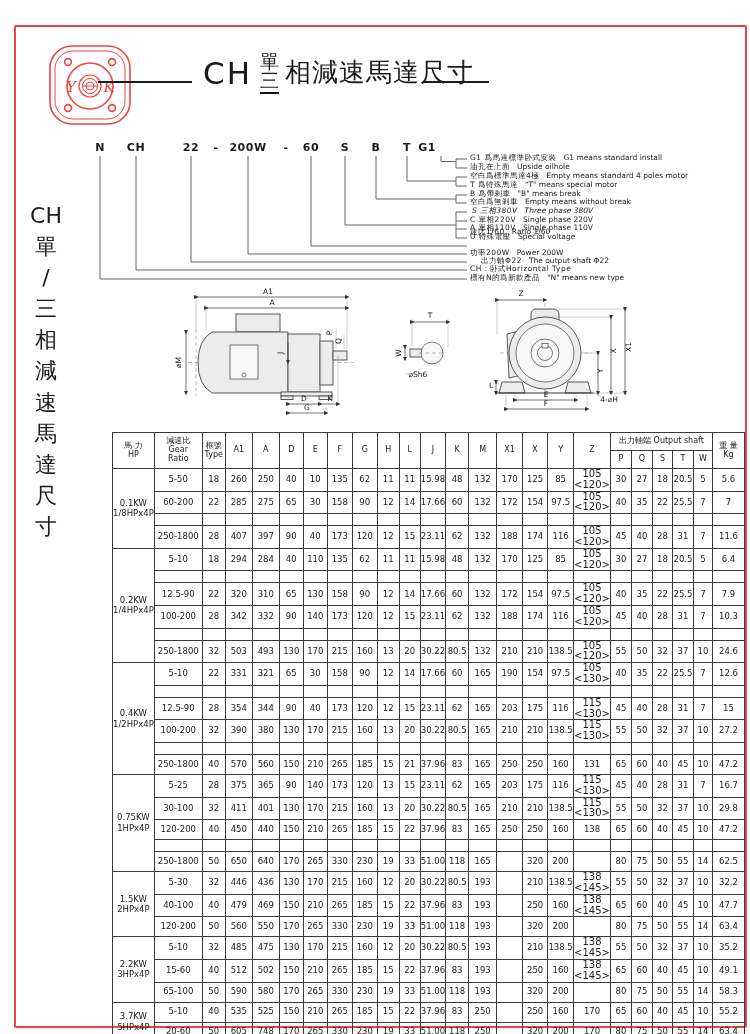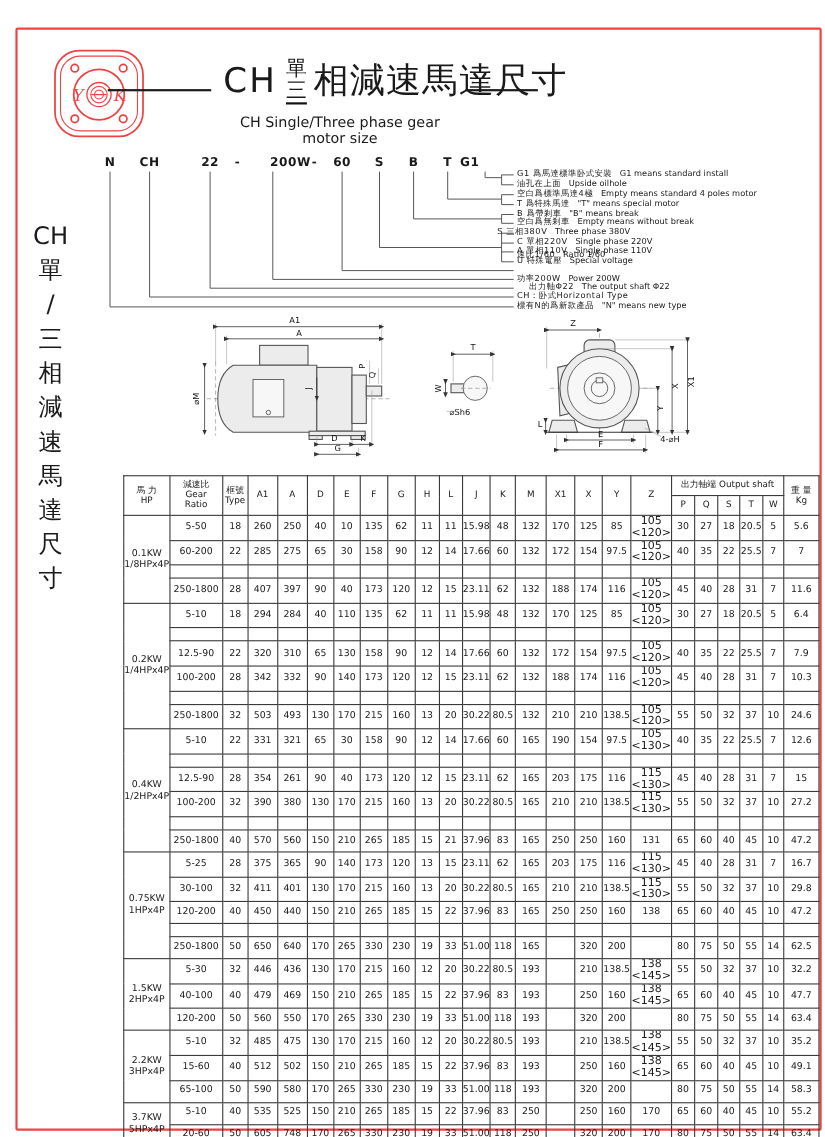--- a/index.html
+++ b/index.html
@@ -9,21 +9,21 @@
          border:2px solid #ee4343;border-radius:2px;pointer-events:none;}
 
   
   #logo{position:absolute;left:45px;top:40px;}
   .dashline{position:absolute;height:2px;background:#1c1c1c;}
   #title-row{position:absolute;left:203px;top:52px;display:flex;align-items:center;white-space:nowrap;}
   #title-prefix{font-size:31px;letter-spacing:2px;}
   .frac{display:inline-flex;flex-direction:column;align-items:center;margin:0 6px 0 8px;
         border-bottom:2px solid #111;padding-bottom:1px;}
   .frac span{font-size:19px;line-height:1.02;}
-  #title-suffix{font-size:32px;letter-spacing:1px;}
+  #title-suffix{font-size:26px;letter-spacing:1px;}
   #subtitle{position:absolute;left:204px;top:104px;width:210px;text-align:center;font-size:13px;}
 
   
   #vtitle{position:absolute;left:28px;top:204px;width:36px;display:flex;flex-direction:column;
           align-items:center;gap:8px;font-size:22px;line-height:1.05;}
 
   
   .seg{position:absolute;top:141px;transform:translateX(-50%);font-size:11px;font-weight:600;letter-spacing:.5px;}
   #code-lines{position:absolute;left:0;top:140px;width:750px;height:150px;}
   #code-lines path{stroke:#555;stroke-width:.9;fill:none;}
@@ -78,21 +78,20 @@
   <div class="dashline" style="left:98px;top:81px;width:94px;"></div>
   <div class="dashline" style="left:423px;top:81px;width:66px;"></div>
   <div id="title-row">
     <span id="title-prefix">CH</span>
     <span class="frac">
       <span>單</span>
       <span>三</span>
     </span>
     <span id="title-suffix">相減速馬達尺寸</span>
   </div>
-  <div id="subtitle">CH Single/Three phase gear motor size</div>
 
   <div id="vtitle">
       <div>CH</div>
       <div>單</div>
       <div>/</div>
       <div>三</div>
       <div>相</div>
       <div>減</div>
       <div>速</div>
       <div>馬</div>
@@ -111,36 +110,36 @@
       <path d="M248,16 V114 H467"></path>
       <path d="M191,16 V122 H467"></path>
       <path d="M136,16 V130 H467"></path>
       <path d="M100,16 V139 H467"></path>
     </svg>
     <div id="code-segs">
         <span class="seg" style="left: 100px;">N</span>
         <span class="seg" style="left: 136px;">CH</span>
         <span class="seg" style="left: 191px;">22</span>
         <span class="seg" style="left: 216px;">-</span>
-        <span class="seg" style="left: 264px;">200W</span>
+        <span class="seg" style="left: 248px;">200W</span>
         <span class="seg" style="left: 286px;">-</span>
         <span class="seg" style="left: 311px;">60</span>
         <span class="seg" style="left: 345px;">S</span>
         <span class="seg" style="left: 376px;">B</span>
         <span class="seg" style="left: 407px;">T</span>
         <span class="seg" style="left: 427px;">G1</span>
       </div>
     <div id="code-callouts">
         <div class="callout" style="left: 470px; top: 154px;"><span class="zh">G1 爲馬達標準卧式安裝</span><span class="en">G1 means standard install</span></div>
         <div class="callout" style="left: 470px; top: 163px;"><span class="zh">油孔在上面</span><span class="en">Upside oilhole</span></div>
         <div class="callout" style="left: 470px; top: 172px;"><span class="zh">空白爲標準馬達4極</span><span class="en">Empty means standard 4 poles motor</span></div>
         <div class="callout" style="left: 470px; top: 181px;"><span class="zh">T 爲特殊馬達</span><span class="en">"T" means special motor</span></div>
         <div class="callout" style="left: 470px; top: 190px;"><span class="zh">B 爲帶剎車</span><span class="en">"B" means break</span></div>
         <div class="callout" style="left: 470px; top: 198px;"><span class="zh">空白爲無剎車</span><span class="en">Empty means without break</span></div>
-        <div class="callout" style="left: 452px; top: 207px;"><span class="zh">S 三相380V</span><span class="en">Three phase 380V</span></div>
+        <div class="callout" style="left: 472px; top: 207px; font-style: italic;"><span class="zh">S 三相380V</span><span class="en">Three phase 380V</span></div>
         <div class="callout" style="left: 470px; top: 216px;"><span class="zh">C 單相220V</span><span class="en">Single phase 220V</span></div>
         <div class="callout" style="left: 470px; top: 224px;"><span class="zh">A 單相110V</span><span class="en">Single phase 110V</span></div>
         <div class="callout" style="left: 470px; top: 233px;"><span class="zh">U 特殊電壓</span><span class="en">Special voltage</span></div>
         <div class="callout" style="left: 470px; top: 228px;"><span class="zh">速比1/60</span><span class="en">Ratio 1/60</span></div>
         <div class="callout" style="left: 470px; top: 249px;"><span class="zh">功率200W</span><span class="en">Power 200W</span></div>
         <div class="callout" style="left: 470px; top: 257px; padding-left: 11px;"><span class="zh">出力軸Φ22</span><span class="en">The output shaft Φ22</span></div>
         <div class="callout" style="left: 470px; top: 265px;"><span class="zh">CH：卧式Horizontal Type</span><span class="en"></span></div>
         <div class="callout" style="left: 470px; top: 274px;"><span class="zh">標有N的爲新款產品</span><span class="en">"N" means new type</span></div>
       </div>
   </div>
@@ -624,21 +623,21 @@
           <td></td>
           <td></td>
           <td></td>
           <td></td>
           <td></td>
         </tr>
         <tr>
           <td>12.5-90</td>
           <td>28</td>
           <td>354</td>
-          <td>261</td>
+          <td>344</td>
           <td>90</td>
           <td>40</td>
           <td>173</td>
           <td>120</td>
           <td>12</td>
           <td>15</td>
           <td>23.11</td>
           <td>62</td>
           <td>165</td>
           <td>203</td>

